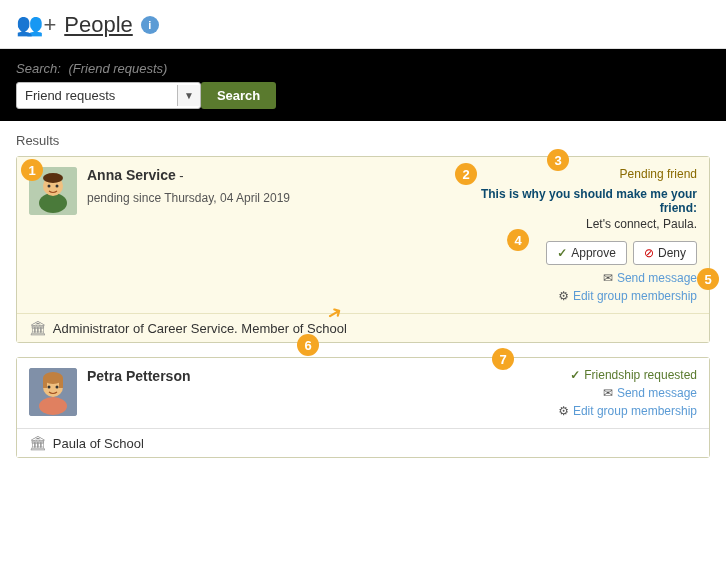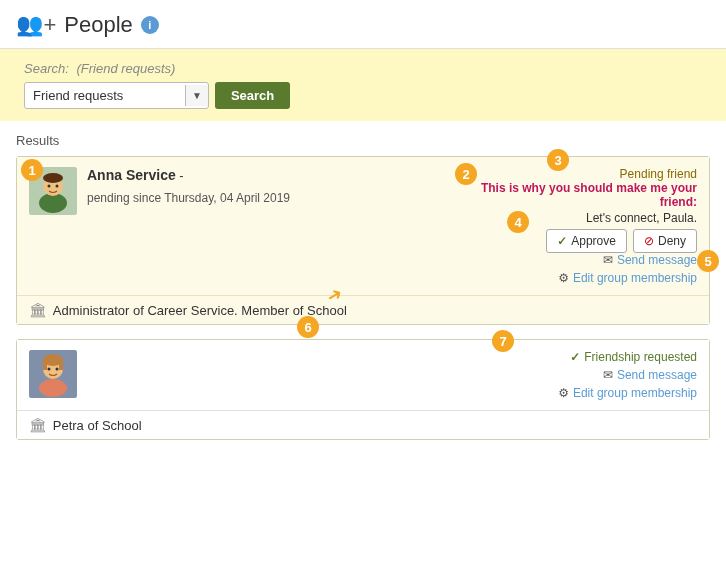--- a/index.html
+++ b/index.html
@@ -21,53 +21,53 @@
       gap: 8px;
     }
     .page-header-icon {
       font-size: 22px;
       color: #555;
     }
     .page-title {
       font-size: 22px;
       font-weight: normal;
       color: #333;
+      text-decoration: underline;
     }
     .info-icon {
       display: inline-flex;
       align-items: center;
       justify-content: center;
       width: 18px;
       height: 18px;
       border-radius: 50%;
       background: #5b9bd5;
       color: white;
       font-size: 11px;
       font-weight: bold;
       cursor: pointer;
     }
 
     
     .search-section {
-      background: #fef9c3;
-      padding: 12px 24px;
+      background: #000000;
+      padding: 12px 16px;
     }
     .search-label {
       font-size: 13px;
       margin-bottom: 6px;
       color: #333;
     }
     .search-label span {
       color: #888;
       font-style: italic;
     }
     .search-row {
       display: flex;
       align-items: center;
-      gap: 6px;
     }
     .search-select-wrapper {
       display: flex;
       align-items: center;
       border: 1px solid #bbb;
       background: #fff;
       border-radius: 3px;
     }
     .search-select-input {
       border: none;
@@ -152,35 +152,36 @@
     .building-icon {
       font-size: 14px;
       color: #888;
     }
 
     
     .card-right {
       display: flex;
       flex-direction: column;
       align-items: flex-end;
+      gap: 6px;
       min-width: 220px;
     }
     .pending-friend-label {
       color: #8a6a00;
       font-size: 12px;
       text-align: right;
     }
     .friend-reason {
       font-size: 12px;
       color: #333;
       text-align: right;
       max-width: 220px;
     }
     .friend-reason strong {
-      color: #be185d;
+      color: #0c4a6e;
       display: block;
       margin-bottom: 2px;
     }
     .action-buttons {
       display: flex;
       gap: 6px;
       align-items: center;
       margin-top: 4px;
     }
     .approve-btn {
@@ -406,20 +407,21 @@
             <rect x="30" y="10" width="4" height="10" fill="#c08040"></rect>
 
             <circle cx="20" cy="19" r="1.5" fill="#333"></circle>
             <circle cx="28" cy="19" r="1.5" fill="#333"></circle>
 
             <path d="M20 24 Q24 27 28 24" stroke="#a05020" stroke-width="1.2" fill="none"></path>
           </svg>
         </div>
 
         <div class="person-info">
+          <div style="font-weight:bold; font-size:14px;">Petra Petterson</div>
         </div>
       </div>
 
       <div class="card2-right">
         <div class="friendship-requested">
           <span class="check2">✓</span>
           <span>Friendship requested</span>
         </div>
         <a class="action-link">
           <span class="msg-icon">✉</span>
@@ -427,17 +429,17 @@
         </a>
         <a class="action-link">
           <span class="gear-icon">⚙</span>
           <span>Edit group membership</span>
         </a>
       </div>
     </div>
 
     <div style="background:#fff; border-top: 1px solid #e0e0e0; padding: 6px 12px; display:flex; align-items:center; gap:6px;">
       <span class="building-icon">🏛</span>
-      <span>Petra of School</span>
+      <span>Paula of School</span>
     </div>
   </div>
 
 </div>
 
 </body></html>

